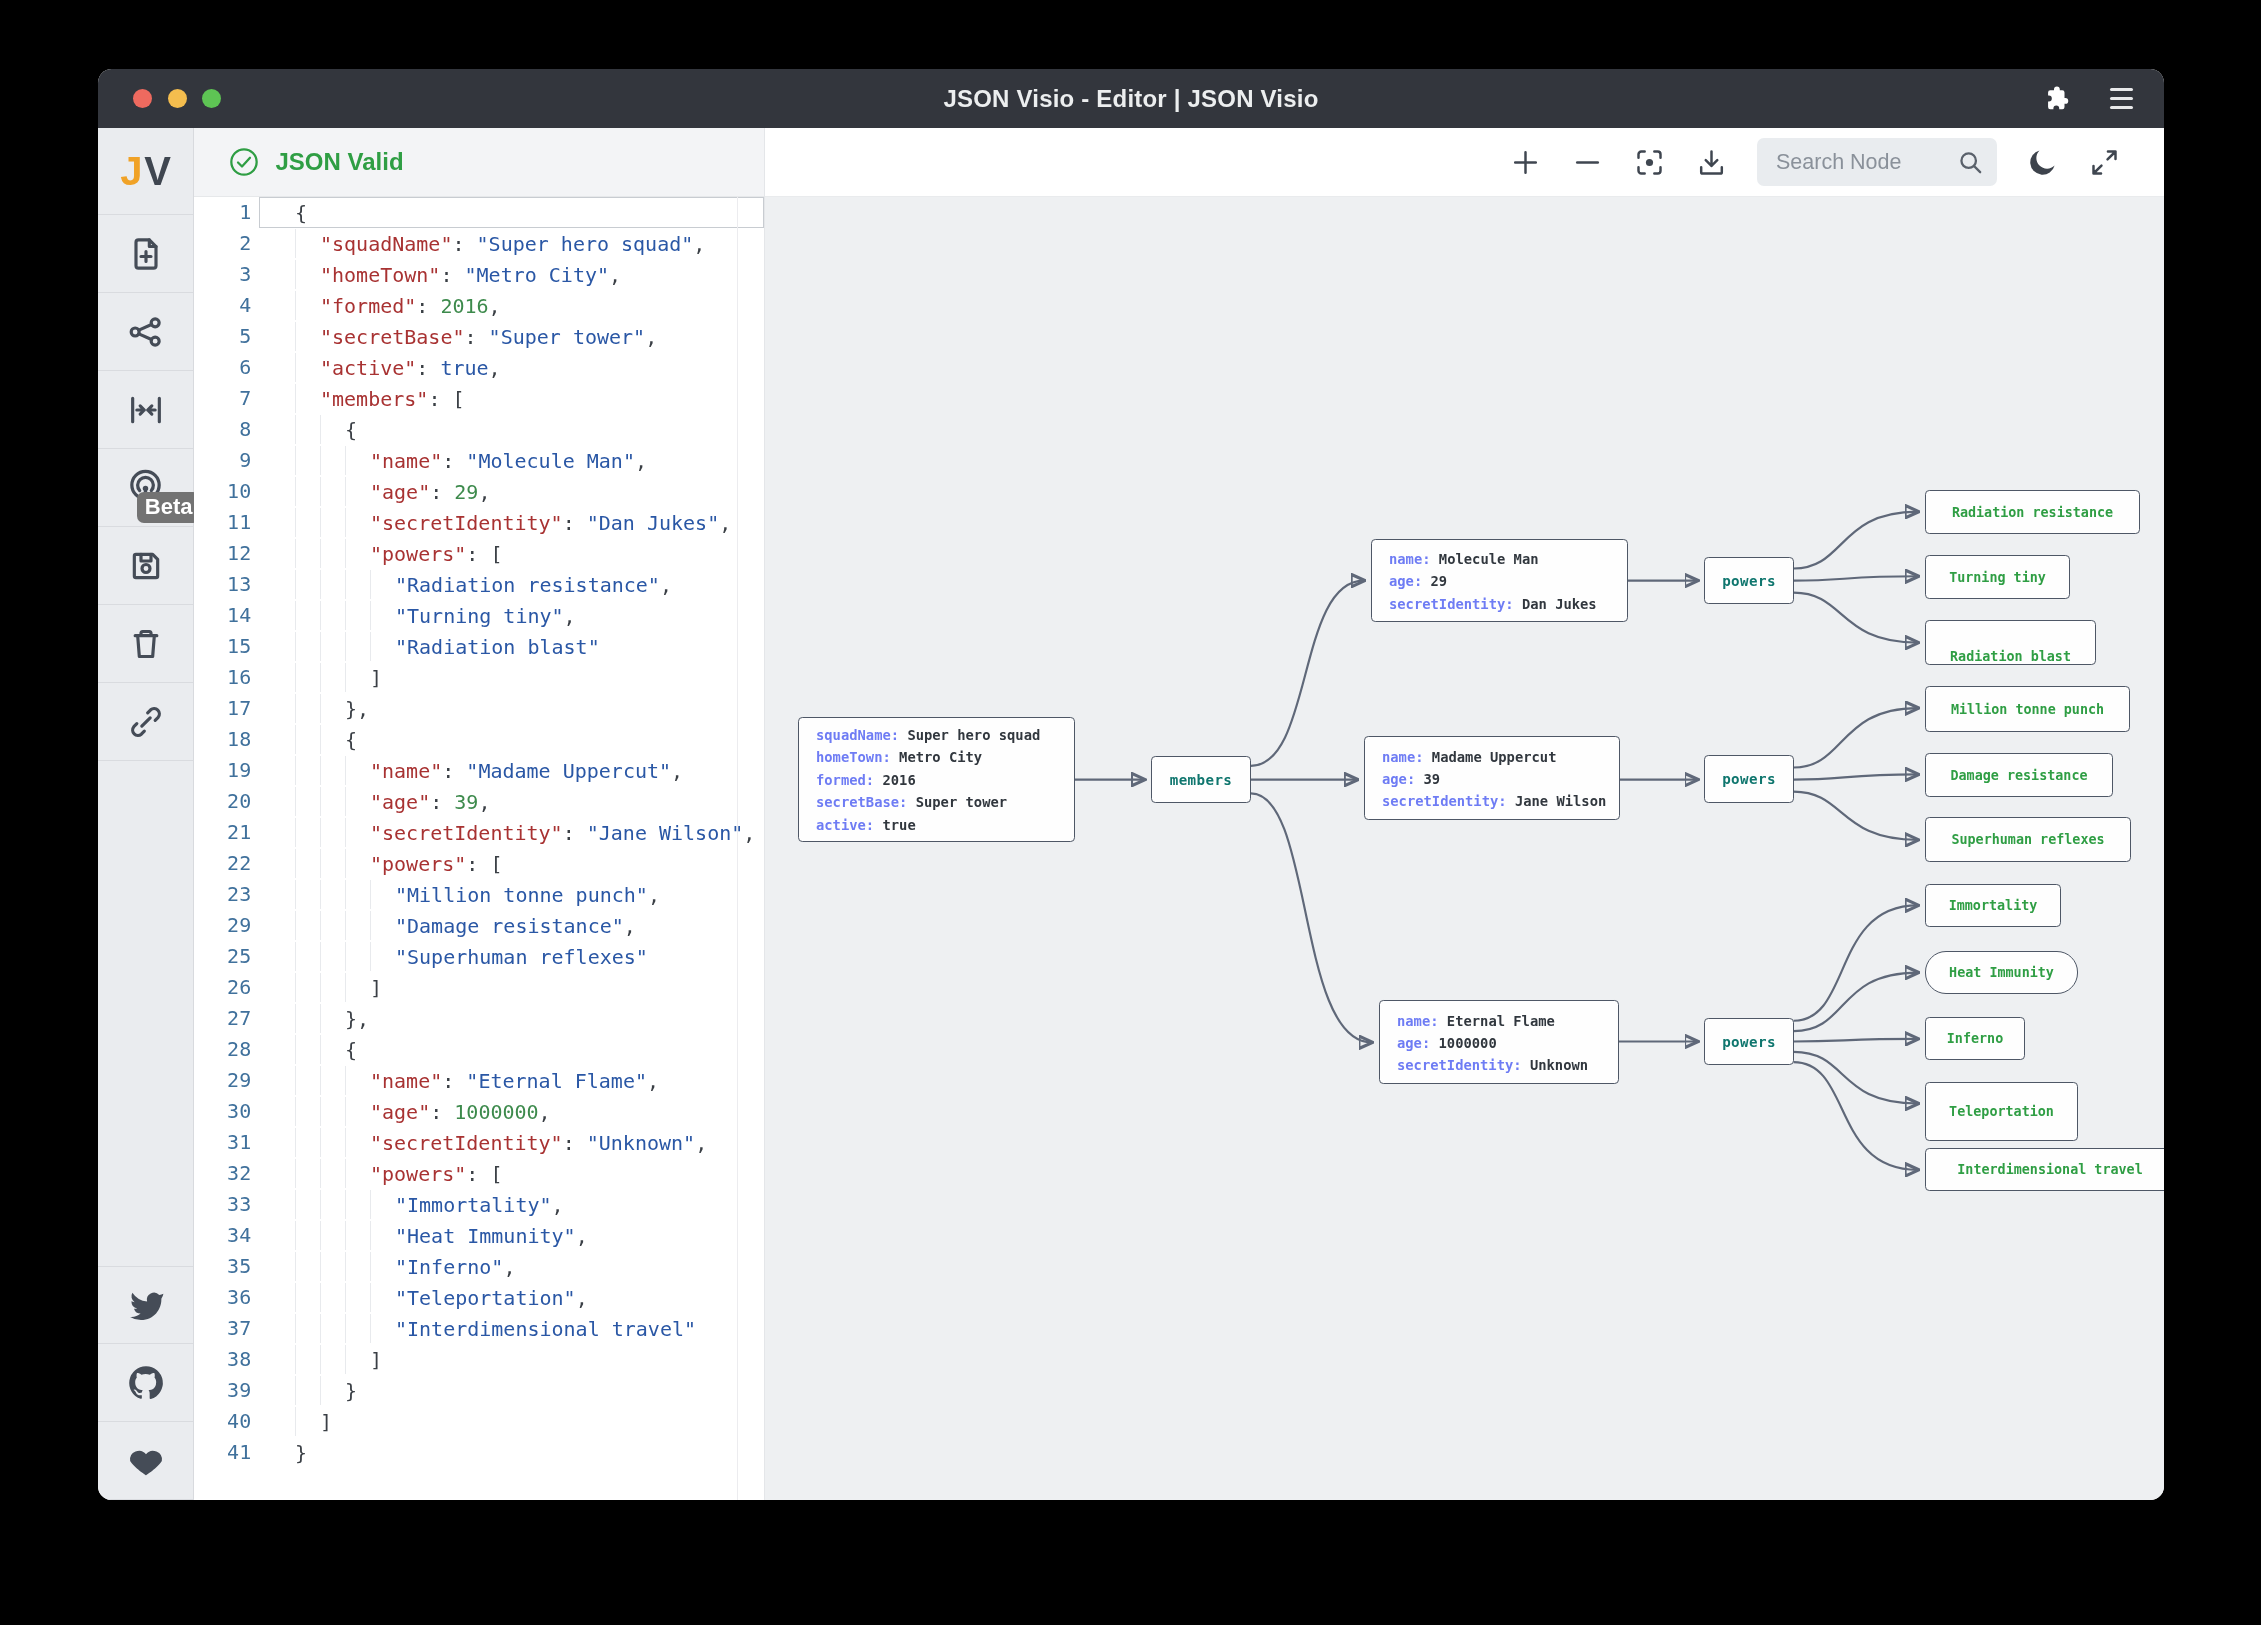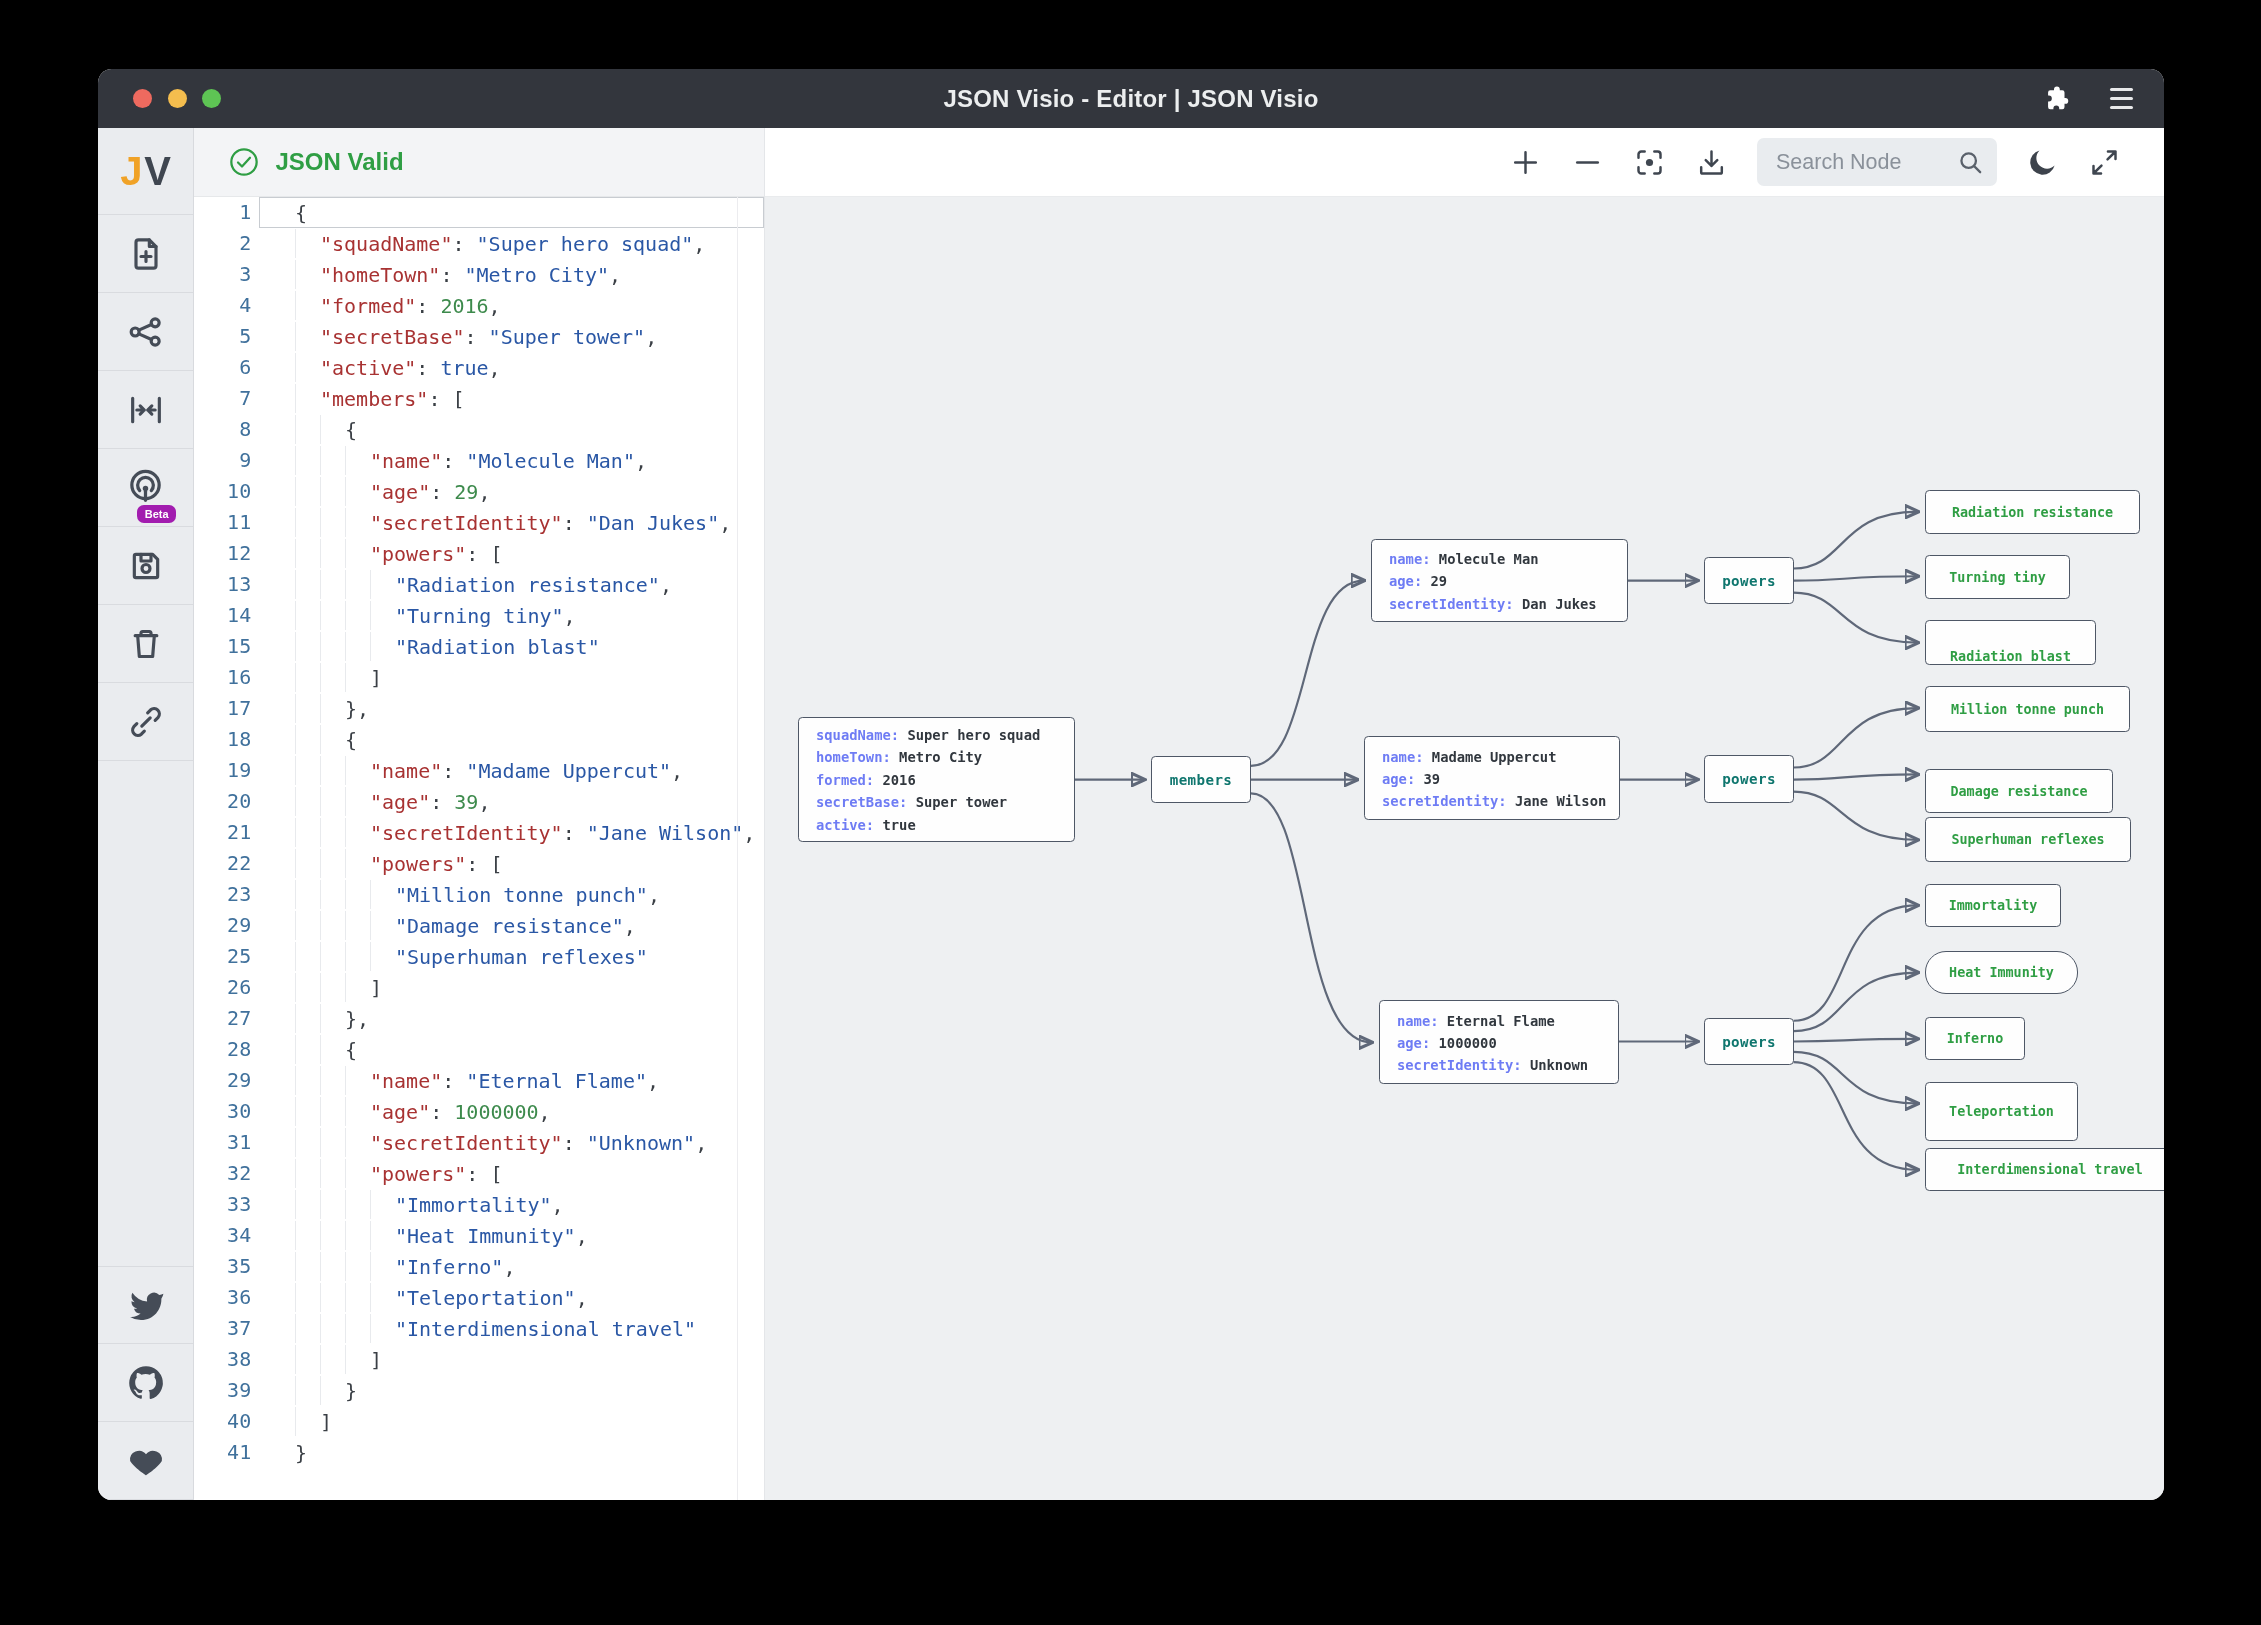--- a/index.html
+++ b/index.html
@@ -30,22 +30,22 @@
              display:flex; flex-direction:column; }
   .sb-cell { height:78px; flex:0 0 auto; display:flex; align-items:center; justify-content:center;
              border-bottom:0.9px solid #d9dbdf; background:none; border-left:none; border-right:none; border-top:none;
              position:relative; cursor:pointer; }
   .sb-logo { height:87px; cursor:pointer; }
   .sb-spacer { flex:1; border:none; }
   .sb-top { border-top:0.9px solid #d9dbdf; }
   .sb-cell svg { display:block; }
   .logo-j { color:#f0a227; font-size:40px; font-weight:bold; }
   .logo-v { color:#3f4650; font-size:40px; font-weight:bold; margin-left:1.7px; }
-  .beta-badge { position:absolute; left:39px; bottom:2.6px; background:#a21caf; color:#fff;
-                font-size:11px; font-weight:600; padding:2.6px 7.8px; border-radius:6.9px; line-height:1.2; }
+  .beta-badge { position:absolute; left:39px; bottom:2.6px; background:#737373; color:#fff;
+                font-size:22px; font-weight:600; padding:2.6px 7.8px; border-radius:6.9px; line-height:1.2; }
 
   
   .editor { width:571px; flex:0 0 auto; display:flex; flex-direction:column; background:#fff;
             border-right:0.9px solid #e4e6e9; }
   .editor-header { height:69px; flex:0 0 auto; background:#f3f4f6; border-bottom:0.9px solid #e6e8ea;
                    display:flex; align-items:center; padding-left:34px; gap:15.5px; }
   .editor-header .status-text { color:#2f9e44; font-size:24px; font-weight:600; }
   .code-area { flex:1; position:relative; overflow:hidden; background:#fff;
                font-family:"DejaVu Sans Mono", monospace; font-size:20px; line-height:31px; font-weight:500; }
   .code-area::after { content:""; position:absolute; top:0; bottom:0; right:26px; width:0.9px; background:#ececef; }
@@ -511,21 +511,21 @@
           </div>
         <div class="node label-node" style="left:939px;top:821px;width:90px;height:47px;">
             <span>powers</span>
           </div>
 
         <div class="node leaf-node" style="left:1160px;top:293px;width:215px;height:44px;"><span>Radiation resistance</span></div>
         <div class="node leaf-node" style="left:1160px;top:358px;width:145px;height:44px;"><span>Turning tiny</span></div>
         <div class="node leaf-node" style="left:1160px;top:423px;width:171px;height:45px;align-items:flex-end;"><span>Radiation blast</span></div>
 
         <div class="node leaf-node" style="left:1160px;top:489px;width:205px;height:46px;"><span>Million tonne punch</span></div>
-        <div class="node leaf-node" style="left:1160px;top:556px;width:188px;height:44px;margin-top:16px;"><span>Damage resistance</span></div>
+        <div class="node leaf-node" style="left:1160px;top:556px;width:188px;height:44px;"><span>Damage resistance</span></div>
         <div class="node leaf-node" style="left:1160px;top:620px;width:206px;height:45px;"><span>Superhuman reflexes</span></div>
 
         <div class="node leaf-node" style="left:1160px;top:687px;width:136px;height:43px;"><span>Immortality</span></div>
         <div class="node leaf-node" style="left:1160px;top:754px;width:153px;height:43px;border-radius:21px;"><span>Heat Immunity</span></div>
         <div class="node leaf-node" style="left:1160px;top:820px;width:100px;height:43px;"><span>Inferno</span></div>
         <div class="node leaf-node" style="left:1160px;top:885px;width:153px;height:59px;text-align:right;"><span>Teleportation</span></div>
         <div class="node leaf-node" style="left:1160px;top:951px;width:250px;height:43px;"><span>Interdimensional travel</span></div>
       </div>
     </div>
   </div>

